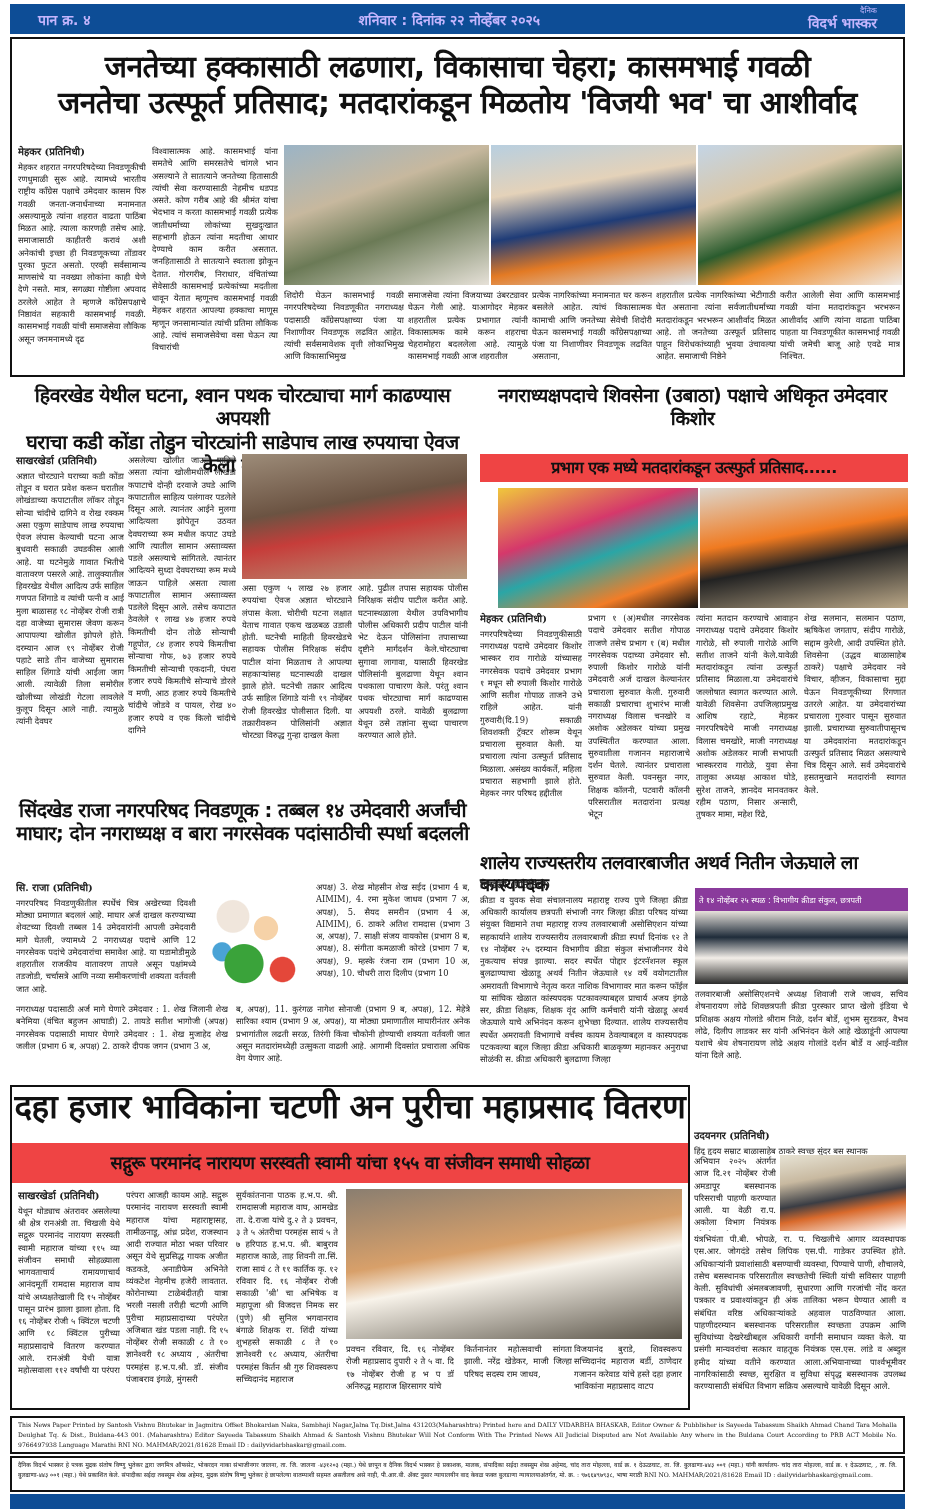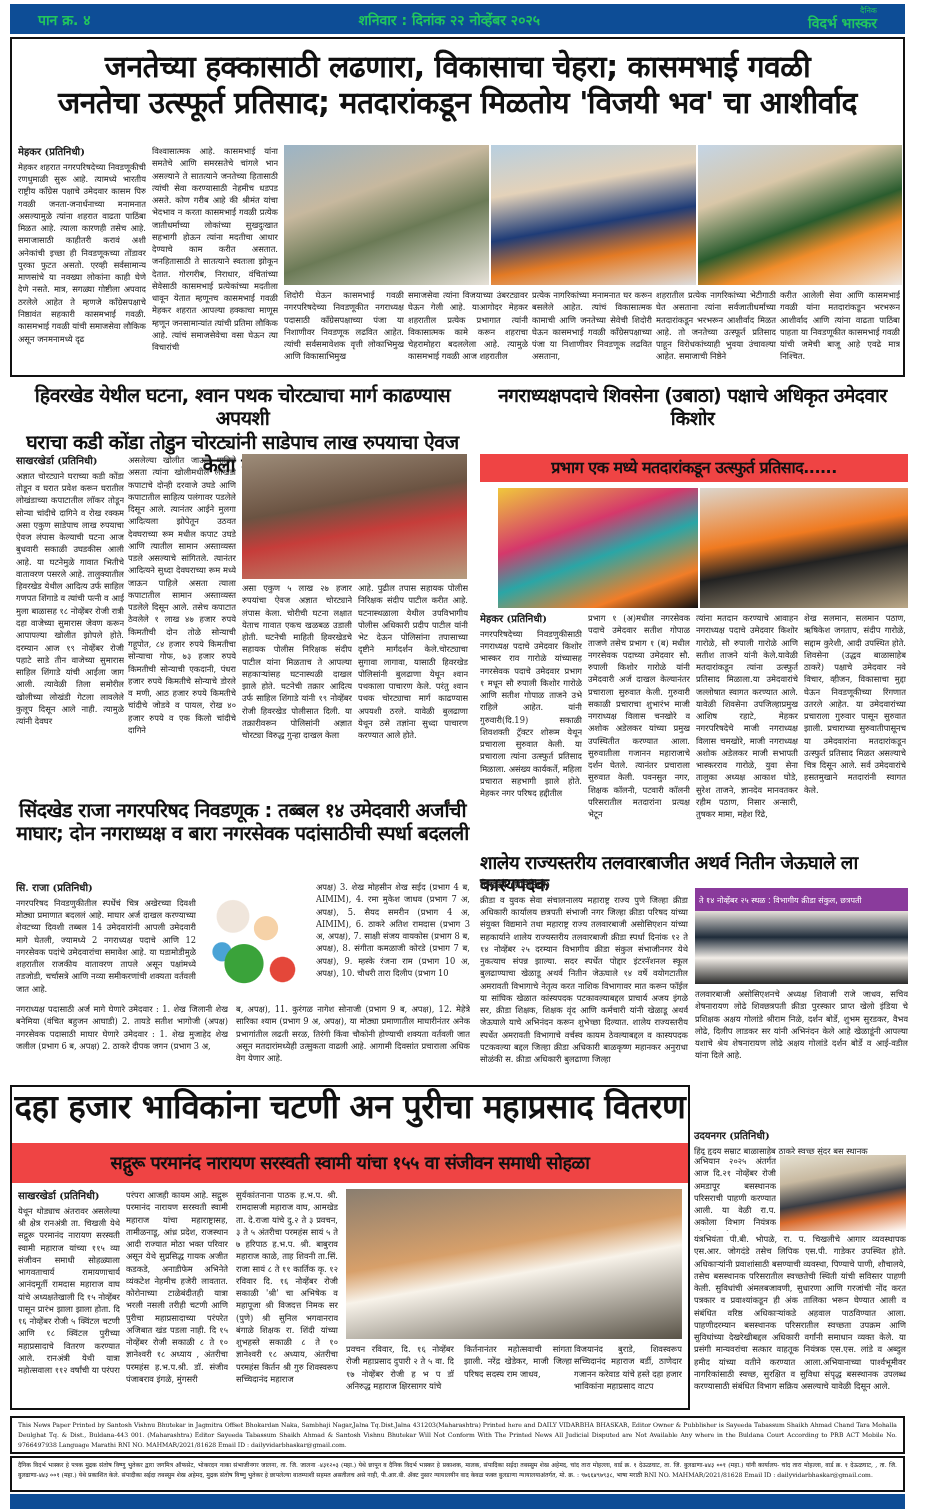--- a/index.html
+++ b/index.html
@@ -1,18 +1,18 @@
 <!DOCTYPE html>
 <html><head>
 <meta charset="utf-8">
 <style>
 *{box-sizing:border-box;margin:0;padding:0}
 body{width:945px;height:1509px;background:#fff;font-family:"DejaVu Sans",sans-serif;color:#111;position:relative;overflow:hidden}
 .abs{position:absolute}
-.topbar{left:10px;top:4px;width:895px;height:30px;background:#0d4d96;color:#22c55e;display:flex;align-items:center;justify-content:space-between;padding:0 28px}
+.topbar{left:10px;top:4px;width:895px;height:30px;background:#0d4d96;color:#c4b5fd;display:flex;align-items:center;justify-content:space-between;padding:0 28px}
 .topbar .pg{font-size:14px;font-weight:bold}
 .topbar .dt{font-size:14px;font-weight:bold}
 .topbar .brand{text-align:right;line-height:1}
 .topbar .brand small{display:block;font-size:8px}
 .topbar .brand b{font-size:14px}
 .box{border:2px solid #111}
 .hl{font-family:"DejaVu Sans",sans-serif;font-weight:bold;text-align:center;letter-spacing:-0.5px;line-height:1.2}
 .col{font-family:"DejaVu Serif",serif;font-size:8.3px;line-height:1.48;text-align:justify;overflow:hidden;color:#222}
 .col .dl{font-weight:bold;font-size:10px;display:block;margin-bottom:1px}
 .photo{overflow:hidden}

